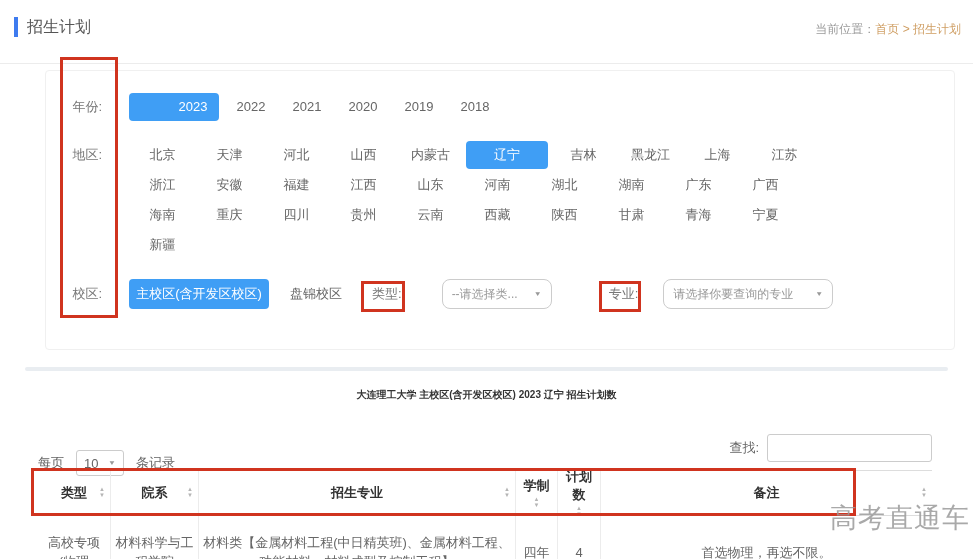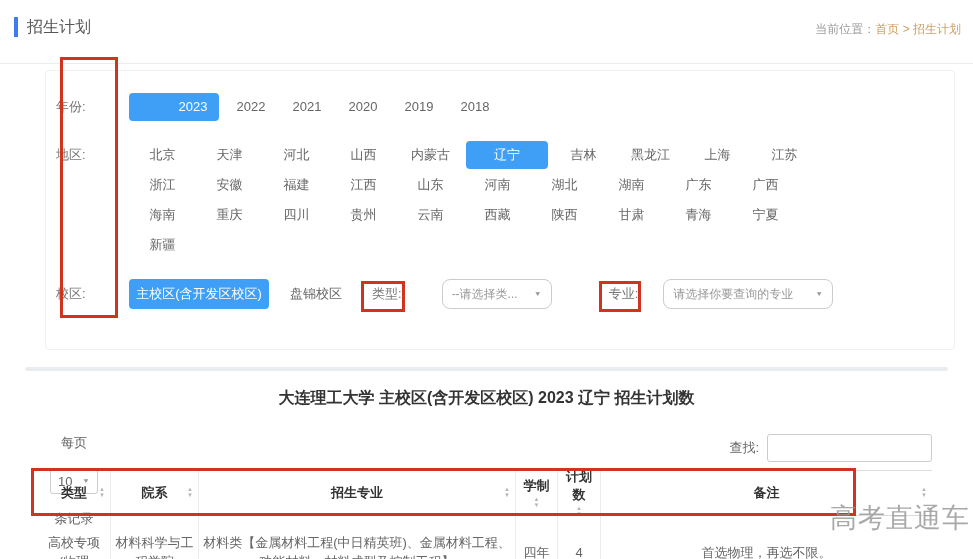--- a/index.html
+++ b/index.html
@@ -8,21 +8,21 @@
   
   .accent-bar{position:absolute;left:14px;top:17px;width:4px;height:20px;background:#3e7bef;}
   .page-title{position:absolute;left:27px;top:17px;font-size:16px;color:#555;}
   .breadcrumb{position:absolute;right:12px;top:21px;font-size:12px;color:#9a9a9a;}
   .breadcrumb .crumb-links{color:#cf9e63;cursor:pointer;}
   .top-divider{position:absolute;left:0;top:63px;width:973px;height:1px;background:#ececec;}
   
   .filter-card{position:absolute;left:45px;top:70px;width:910px;height:280px;background:#fff;
                border:1px solid #f0f0f0;border-radius:4px;box-sizing:border-box;}
   .f-row{display:flex;align-items:center;margin-left:10px;}
-  .f-label{width:73px;padding-right:7px;box-sizing:border-box;text-align:left;color:#777;flex:none;}
+  .f-label{width:73px;padding-right:27px;box-sizing:border-box;text-align:right;color:#777;flex:none;}
   .year-row{margin-top:22px;}
   .region-row{margin-top:2px;}
   .region-row.first{margin-top:20px;}
   .campus-row{margin-top:20px;}
   .opt{display:inline-block;text-align:center;height:28px;line-height:28px;color:#666;cursor:pointer;}
   .year-opt{width:56px;}
   .region-opt{width:67px;}
   .opt-btn{background:#3f9ef5;color:#fff;border-radius:4px;}
   .year-opt.opt-btn{width:52px;margin-right:4px;padding-left:38px;}
   .region-opt.opt-btn{width:82px;margin:0 2px;}
@@ -34,24 +34,24 @@
   .lbl-major{margin-left:57px;}
   .select{border:1px solid #ccc;border-radius:8px;height:30px;box-sizing:border-box;
           display:flex;align-items:center;justify-content:space-between;padding:0 9px;
           color:#999;font-size:12px;cursor:pointer;background:#fff;flex:none;}
   .select-type{width:110px;margin-left:40px;}
   .select-major{width:170px;margin-left:25px;}
   .caret{font-size:8px;color:#999;transform:scaleY(.8);}
   
   .section-divider{position:absolute;left:25px;top:367px;width:923px;height:4px;background:#e9edf1;border-radius:2px;}
   .section-title{position:absolute;left:0;top:388px;width:973px;text-align:center;
-                 font-size:16px;font-weight:bold;color:#333;}
+                 font-size:10px;font-weight:bold;color:#333;}
   
   .controls{position:absolute;left:38px;top:434px;width:894px;height:30px;}
-  .per-page{position:absolute;left:0;top:0;display:flex;align-items:center;color:#666;flex-direction:column;}
+  .per-page{position:absolute;left:0;top:0;display:flex;align-items:center;color:#666;}
   .pp-select{border:1px solid #ccc;border-radius:3px;height:26px;width:48px;box-sizing:border-box;
              display:flex;align-items:center;justify-content:space-between;padding:0 7px;
              margin:16px 12px;color:#666;cursor:pointer;background:#fff;}
   .search-wrap{position:absolute;right:0;top:0;display:flex;align-items:center;}
   .search-wrap label{color:#666;margin-right:8px;}
   .search-input{width:165px;height:28px;border:1px solid #ccc;border-radius:3px;box-sizing:border-box;
                 padding:0 6px;font-size:13px;outline:none;}
   
   .grid{position:absolute;left:38px;top:470px;width:894px;}
   .g-row{display:flex;width:894px;box-sizing:border-box;}

